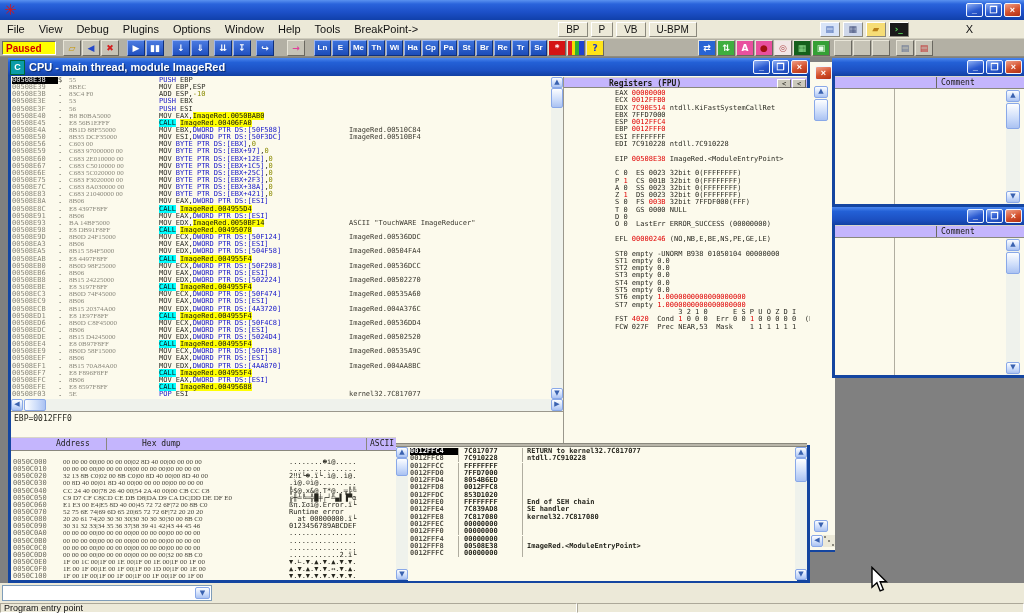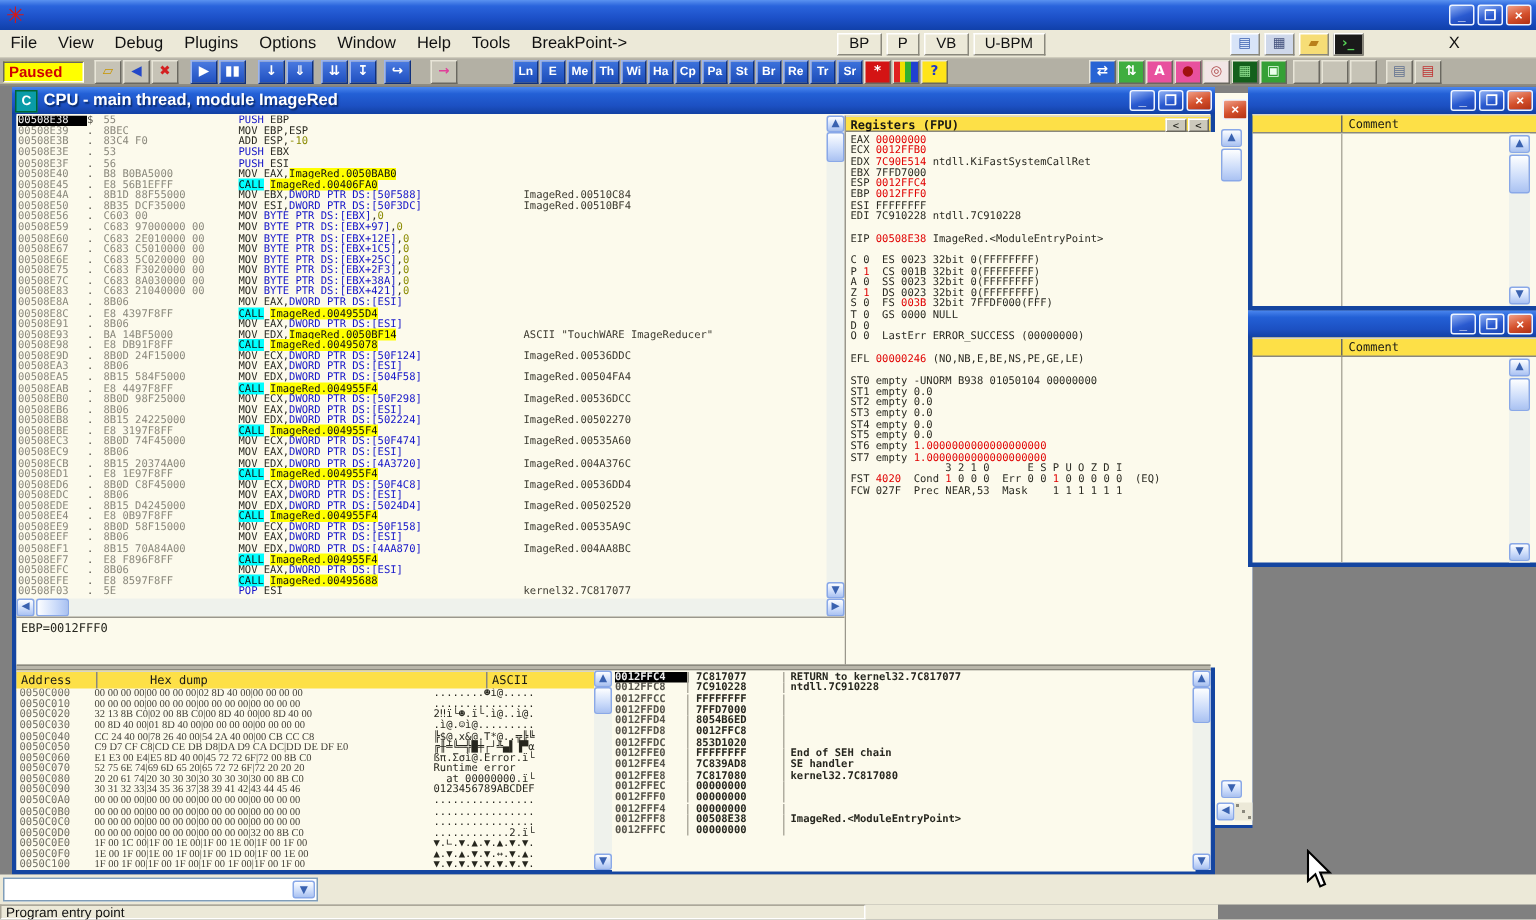--- a/index.html
+++ b/index.html
@@ -38,34 +38,34 @@
   .mdi{left:0;top:57px;width:1024px;height:526px;background:#808080;}
   .win{position:absolute;background:#1445a0;}
   .wtitle{position:absolute;left:0;top:0;right:0;height:18px;
     background:linear-gradient(180deg,#4a86ee 0%,#2360d6 25%,#1c50c2 70%,#1240a2 100%);
     display:flex;align-items:center;padding:0 2px;box-sizing:border-box;}
   .wtitle .txt{color:#fff;font:bold 11px "Liberation Sans",sans-serif;flex:1;text-shadow:1px 1px 1px #0a2a6a;}
   .cicon{width:13px;height:13px;background:#0a9ca8;color:#fff;font:bold 9px/13px "Liberation Sans",sans-serif;
     text-align:center;margin-right:4px;border:1px solid #063;}
   .pane{position:absolute;background:#fcfaec;overflow:hidden;}
   .mono{font:7px/7.15px "DejaVu Sans Mono","DejaVu Sans",monospace;white-space:pre;}
-  .ghdr{position:absolute;background:#fde047;border-bottom:1px solid #8a887e;border-top:1px solid #d8d5c8;
-    font:8px/11px "DejaVu Sans Mono",monospace;color:#1a1a14;display:flex;box-sizing:border-box;}
+  .ghdr{position:absolute;background:#c4b5fd;border-bottom:1px solid #8a887e;border-top:1px solid #d8d5c8;
+    font:8px/11px "DejaVu Sans Mono",monospace;color:#1a1a14;display:flex;box-sizing:border-box;padding-left:42px;}
   
   .drow{height:7.15px;}
   .da{display:inline-block;width:46px;color:#8a887c;}
   .da.sel{background:#000;color:#f0f0f0;}
   .dm{display:inline-block;width:11px;color:#55534a;}
-  .db{display:inline-block;width:90px;color:#8a887c;}
+  .db{display:inline-block;width:90px;color:#8a887c;font-family:Liberation Serif, serif;}
   .di{display:inline-block;width:190px;}
   .dc{color:#3c3a30;}
   .n{color:#2a2a22}.j{color:#1414c8}.p{color:#1414c8}.i{color:#8a8a00}
   .y{background:#ffff00;color:#111}.c{background:#00ffff;color:#111}
   
-  .rl{height:7.3px;color:#2a2a22;}
+  .rl{height:7.3px;color:#2a2a22;margin-left:48px;}
   .r{color:#e00000;}
   
   .hxa{display:inline-block;width:50px;color:#6f6d62;}
   .hxb{display:inline-block;width:226px;color:#45433a;font-family:Liberation Serif, serif;}
   .hxc{color:#26261e;}
   .sta{display:inline-block;width:48px;color:#55534a;border-right:1px solid #b0ada0;}
   .sta.sel{background:#000;color:#f0f0f0;}
   .stv{display:inline-block;width:58px;padding-left:5px;color:#26261e;border-right:1px solid #b0ada0;}
   .stc{padding-left:4px;color:#26261e;}
   .srow{height:7.3px;font-weight:bold;}
@@ -80,21 +80,21 @@
     radial-gradient(circle at 2px 2px,#8a887c 1px,transparent 1.2px),
     radial-gradient(circle at 6px 6px,#8a887c 1px,transparent 1.2px),
     radial-gradient(circle at 10px 10px,#8a887c 1px,transparent 1.2px);background-color:#ece9d8;}
   
   .cmdstrip{left:0;top:583px;width:1024px;height:20px;background:#ece9d8;}
   .combo{position:absolute;left:2px;top:2px;width:210px;height:16px;background:#fff;
     border:1px solid #7f9db9;box-sizing:border-box;}
   .combo .dd{position:absolute;right:1px;top:1px;width:15px;height:12px;
     background:linear-gradient(180deg,#fdfeff,#ccdcfa 60%,#aac2f2);border:1px solid #89a8e8;border-radius:2px;
     color:#3a62b0;font:7px/11px "DejaVu Sans",sans-serif;text-align:center;box-sizing:border-box;}
-  .statusbar{left:0;top:603px;width:812px;height:10px;background:#ece9d8;display:flex;flex-direction:column;}
+  .statusbar{left:0;top:603px;width:1024px;height:10px;background:#ece9d8;display:flex;}
   .spanel{border:1px solid;border-color:#aca899 #fff #fff #aca899;height:10px;box-sizing:border-box;
     font:9px/8px "Liberation Sans",sans-serif;color:#111;padding-left:3px;}
   .divline{position:absolute;background:#9a978c;}
 </style>
 </head>
 <body>
 
 <div class="abs titlebar">
   <span class="app-icon">✳</span>
   <span class="title-text"></span>
@@ -148,21 +148,21 @@
       <span class="tbtn blue">⇓</span>
       <span style="display: inline-block; width: 4px;"></span>
       <span class="tbtn blue">⇊</span>
       <span class="tbtn blue">↧</span>
       <span style="display: inline-block; width: 4px;"></span>
       <span class="tbtn blue">↪</span>
       <span style="display: inline-block; width: 12px;"></span>
       <span class="tbtn " style="color: rgb(224, 64, 154);">→</span>
       <span style="display: inline-block; width: 8px;"></span>
     </span>
-  <span id="tb-letters" style="display:flex;align-items:center;margin-left:28px;">
+  <span id="tb-letters" style="display:flex;align-items:center;">
       <span class="tbtn letter">Ln</span>
       <span class="tbtn letter">E</span>
       <span class="tbtn letter">Me</span>
       <span class="tbtn letter">Th</span>
       <span class="tbtn letter">Wi</span>
       <span class="tbtn letter">Ha</span>
       <span class="tbtn letter">Cp</span>
       <span class="tbtn letter">Pa</span>
       <span class="tbtn letter">St</span>
       <span class="tbtn letter">Br</span>
@@ -237,21 +237,21 @@
     <span style="padding-left:3px;font-weight:bold;flex:1;">Registers (FPU)</span>
     <span id="reg-nav" style="display:flex;">
         <span style="width: 14px; height: 9px; margin: 1px 1px 0px 0px; background: rgb(204, 201, 188); border-width: 1px; border-style: solid; border-image: initial; border-color: rgb(255, 255, 255) rgb(106, 104, 96) rgb(106, 104, 96) rgb(255, 255, 255); font: 7px / 8px &quot;DejaVu Sans Mono&quot;, monospace; text-align: center; box-sizing: border-box;">&lt;</span>
         <span style="width: 14px; height: 9px; margin: 1px 1px 0px 0px; background: rgb(204, 201, 188); border-width: 1px; border-style: solid; border-image: initial; border-color: rgb(255, 255, 255) rgb(106, 104, 96) rgb(106, 104, 96) rgb(255, 255, 255); font: 7px / 8px &quot;DejaVu Sans Mono&quot;, monospace; text-align: center; box-sizing: border-box;">&lt;</span>
       </span>
   </div>
   <div class="pane mono" id="registers" style="left:556px;top:30px;width:243px;height:355px;padding:2px 0 0 3px;"><div class="rl mono"><span class="n">EAX </span><span class="r">00000000</span></div><div class="rl mono"><span class="n">ECX </span><span class="r">0012FFB0</span></div><div class="rl mono"><span class="n">EDX </span><span class="r">7C90E514</span><span class="n"> ntdll.KiFastSystemCallRet</span></div><div class="rl mono"><span class="n">EBX 7FFD7000</span></div><div class="rl mono"><span class="n">ESP </span><span class="r">0012FFC4</span></div><div class="rl mono"><span class="n">EBP </span><span class="r">0012FFF0</span></div><div class="rl mono"><span class="n">ESI FFFFFFFF</span></div><div class="rl mono"><span class="n">EDI 7C910228 ntdll.7C910228</span></div><div class="rl mono"><span> </span></div><div class="rl mono"><span class="n">EIP </span><span class="r">00508E38</span><span class="n"> ImageRed.&lt;ModuleEntryPoint&gt;</span></div><div class="rl mono"><span> </span></div><div class="rl mono"><span class="n">C 0  ES 0023 32bit 0(FFFFFFFF)</span></div><div class="rl mono"><span class="n">P </span><span class="r">1</span><span class="n">  CS 001B 32bit 0(FFFFFFFF)</span></div><div class="rl mono"><span class="n">A 0  SS 0023 32bit 0(FFFFFFFF)</span></div><div class="rl mono"><span class="n">Z </span><span class="r">1</span><span class="n">  DS 0023 32bit 0(FFFFFFFF)</span></div><div class="rl mono"><span class="n">S 0  FS </span><span class="r">003B</span><span class="n"> 32bit 7FFDF000(FFF)</span></div><div class="rl mono"><span class="n">T 0  GS 0000 NULL</span></div><div class="rl mono"><span class="n">D 0</span></div><div class="rl mono"><span class="n">O 0  LastErr ERROR_SUCCESS (00000000)</span></div><div class="rl mono"><span> </span></div><div class="rl mono"><span class="n">EFL </span><span class="r">00000246</span><span class="n"> (NO,NB,E,BE,NS,PE,GE,LE)</span></div><div class="rl mono"><span> </span></div><div class="rl mono"><span class="n">ST0 empty -UNORM B938 01050104 00000000</span></div><div class="rl mono"><span class="n">ST1 empty 0.0</span></div><div class="rl mono"><span class="n">ST2 empty 0.0</span></div><div class="rl mono"><span class="n">ST3 empty 0.0</span></div><div class="rl mono"><span class="n">ST4 empty 0.0</span></div><div class="rl mono"><span class="n">ST5 empty 0.0</span></div><div class="rl mono"><span class="n">ST6 empty </span><span class="r">1.0000000000000000000</span></div><div class="rl mono"><span class="n">ST7 empty </span><span class="r">1.0000000000000000000</span></div><div class="rl mono"><span class="n">               3 2 1 0      E S P U O Z D I</span></div><div class="rl mono"><span class="n">FST </span><span class="r">4020</span><span class="n">  Cond </span><span class="r">1</span><span class="n"> 0 0 0  Err 0 0 </span><span class="r">1</span><span class="n"> 0 0 0 0 0  (EQ)</span></div><div class="rl mono"><span class="n">FCW 027F  Prec NEAR,53  Mask    1 1 1 1 1 1</span></div></div>
 
   <div style="position:absolute;left:3px;top:385px;width:796px;height:4px;background:#b9b6aa;border-top:1px solid #8a887e;border-bottom:1px solid #8a887e;box-sizing:border-box;"></div>
 
-  <div class="ghdr" style="left:3px;top:389px;width:385px;height:14px;">
+  <div class="ghdr" style="left:3px;top:379px;width:385px;height:14px;">
     <span style="width:50px;padding-left:3px;border-right:1px solid #8a887e;">Address</span>
     <span style="width:224px;padding-left:3px;border-right:1px solid #8a887e;margin-left:32px;">Hex dump</span>
     <span style="padding-left:3px;">ASCII</span>
   </div>
   <div class="pane mono" id="dump" style="left:3px;top:401px;width:385px;height:121px;padding-left:2px;"><div class="drow mono"><span class="hxa">0050C000</span><span class="hxb">00 00 00 00|00 00 00 00|02 8D 40 00|00 00 00 00</span><span class="hxc">........☻ì@.....</span></div><div class="drow mono"><span class="hxa">0050C010</span><span class="hxb">00 00 00 00|00 00 00 00|00 00 00 00|00 00 00 00</span><span class="hxc">................</span></div><div class="drow mono"><span class="hxa">0050C020</span><span class="hxb">32 13 8B C0|02 00 8B C0|00 8D 40 00|00 8D 40 00</span><span class="hxc">2‼ï└☻.ï└.ì@..ì@.</span></div><div class="drow mono"><span class="hxa">0050C030</span><span class="hxb">00 8D 40 00|01 8D 40 00|00 00 00 00|00 00 00 00</span><span class="hxc">.ì@.☺ì@.........</span></div><div class="drow mono"><span class="hxa">0050C040</span><span class="hxb">CC 24 40 00|78 26 40 00|54 2A 40 00|00 CB CC C8</span><span class="hxc">╠$@.x&amp;@.T*@..╦╠╚</span></div><div class="drow mono"><span class="hxa">0050C050</span><span class="hxb">C9 D7 CF C8|CD CE DB D8|DA D9 CA DC|DD DE DF E0</span><span class="hxc">╔╫╧╚═╬█╪┌┘╩▄▌▐▀α</span></div><div class="drow mono"><span class="hxa">0050C060</span><span class="hxb">E1 E3 00 E4|E5 8D 40 00|45 72 72 6F|72 00 8B C0</span><span class="hxc">ßπ.Σσì@.Error.ï└</span></div><div class="drow mono"><span class="hxa">0050C070</span><span class="hxb">52 75 6E 74|69 6D 65 20|65 72 72 6F|72 20 20 20</span><span class="hxc">Runtime error   </span></div><div class="drow mono"><span class="hxa">0050C080</span><span class="hxb">20 20 61 74|20 30 30 30|30 30 30 30|30 00 8B C0</span><span class="hxc">  at 00000000.ï└</span></div><div class="drow mono"><span class="hxa">0050C090</span><span class="hxb">30 31 32 33|34 35 36 37|38 39 41 42|43 44 45 46</span><span class="hxc">0123456789ABCDEF</span></div><div class="drow mono"><span class="hxa">0050C0A0</span><span class="hxb">00 00 00 00|00 00 00 00|00 00 00 00|00 00 00 00</span><span class="hxc">................</span></div><div class="drow mono"><span class="hxa">0050C0B0</span><span class="hxb">00 00 00 00|00 00 00 00|00 00 00 00|00 00 00 00</span><span class="hxc">................</span></div><div class="drow mono"><span class="hxa">0050C0C0</span><span class="hxb">00 00 00 00|00 00 00 00|00 00 00 00|00 00 00 00</span><span class="hxc">................</span></div><div class="drow mono"><span class="hxa">0050C0D0</span><span class="hxb">00 00 00 00|00 00 00 00|00 00 00 00|32 00 8B C0</span><span class="hxc">............2.ï└</span></div><div class="drow mono"><span class="hxa">0050C0E0</span><span class="hxb">1F 00 1C 00|1F 00 1E 00|1F 00 1E 00|1F 00 1F 00</span><span class="hxc">▼.∟.▼.▲.▼.▲.▼.▼.</span></div><div class="drow mono"><span class="hxa">0050C0F0</span><span class="hxb">1E 00 1F 00|1E 00 1F 00|1F 00 1D 00|1F 00 1E 00</span><span class="hxc">▲.▼.▲.▼.▼.↔.▼.▲.</span></div><div class="drow mono"><span class="hxa">0050C100</span><span class="hxb">1F 00 1F 00|1F 00 1F 00|1F 00 1F 00|1F 00 1F 00</span><span class="hxc">▼.▼.▼.▼.▼.▼.▼.▼.</span></div></div>
 
   <div class="sbt" style="left:388px;top:389px;width:12px;height:133px;"></div>
   <div class="sbb" style="left:388px;top:389px;width:12px;height:11px;">▲</div>
   <div class="sbb" style="left:388px;top:400px;width:12px;height:18px;"></div>
   <div class="sbb" style="left:388px;top:511px;width:12px;height:11px;">▼</div>

